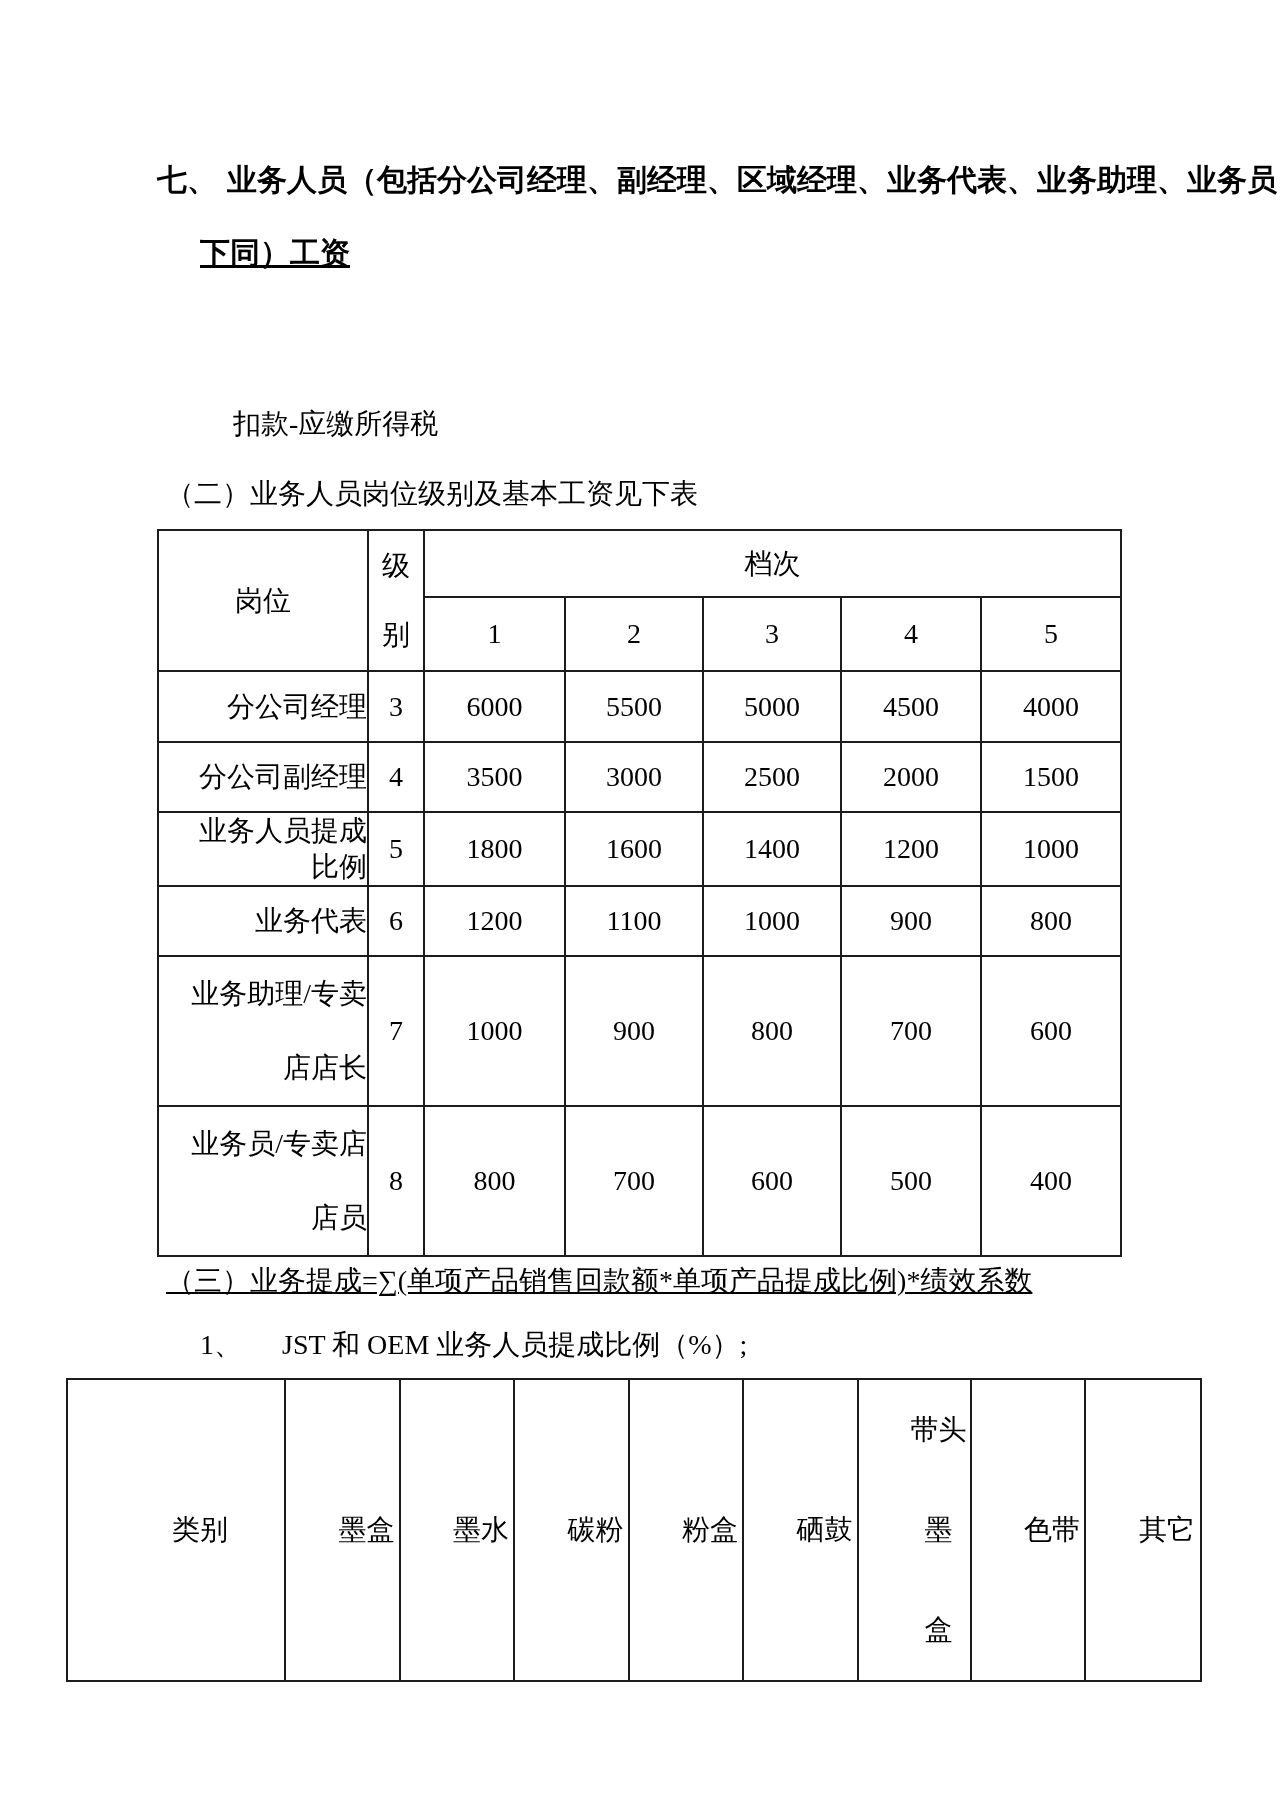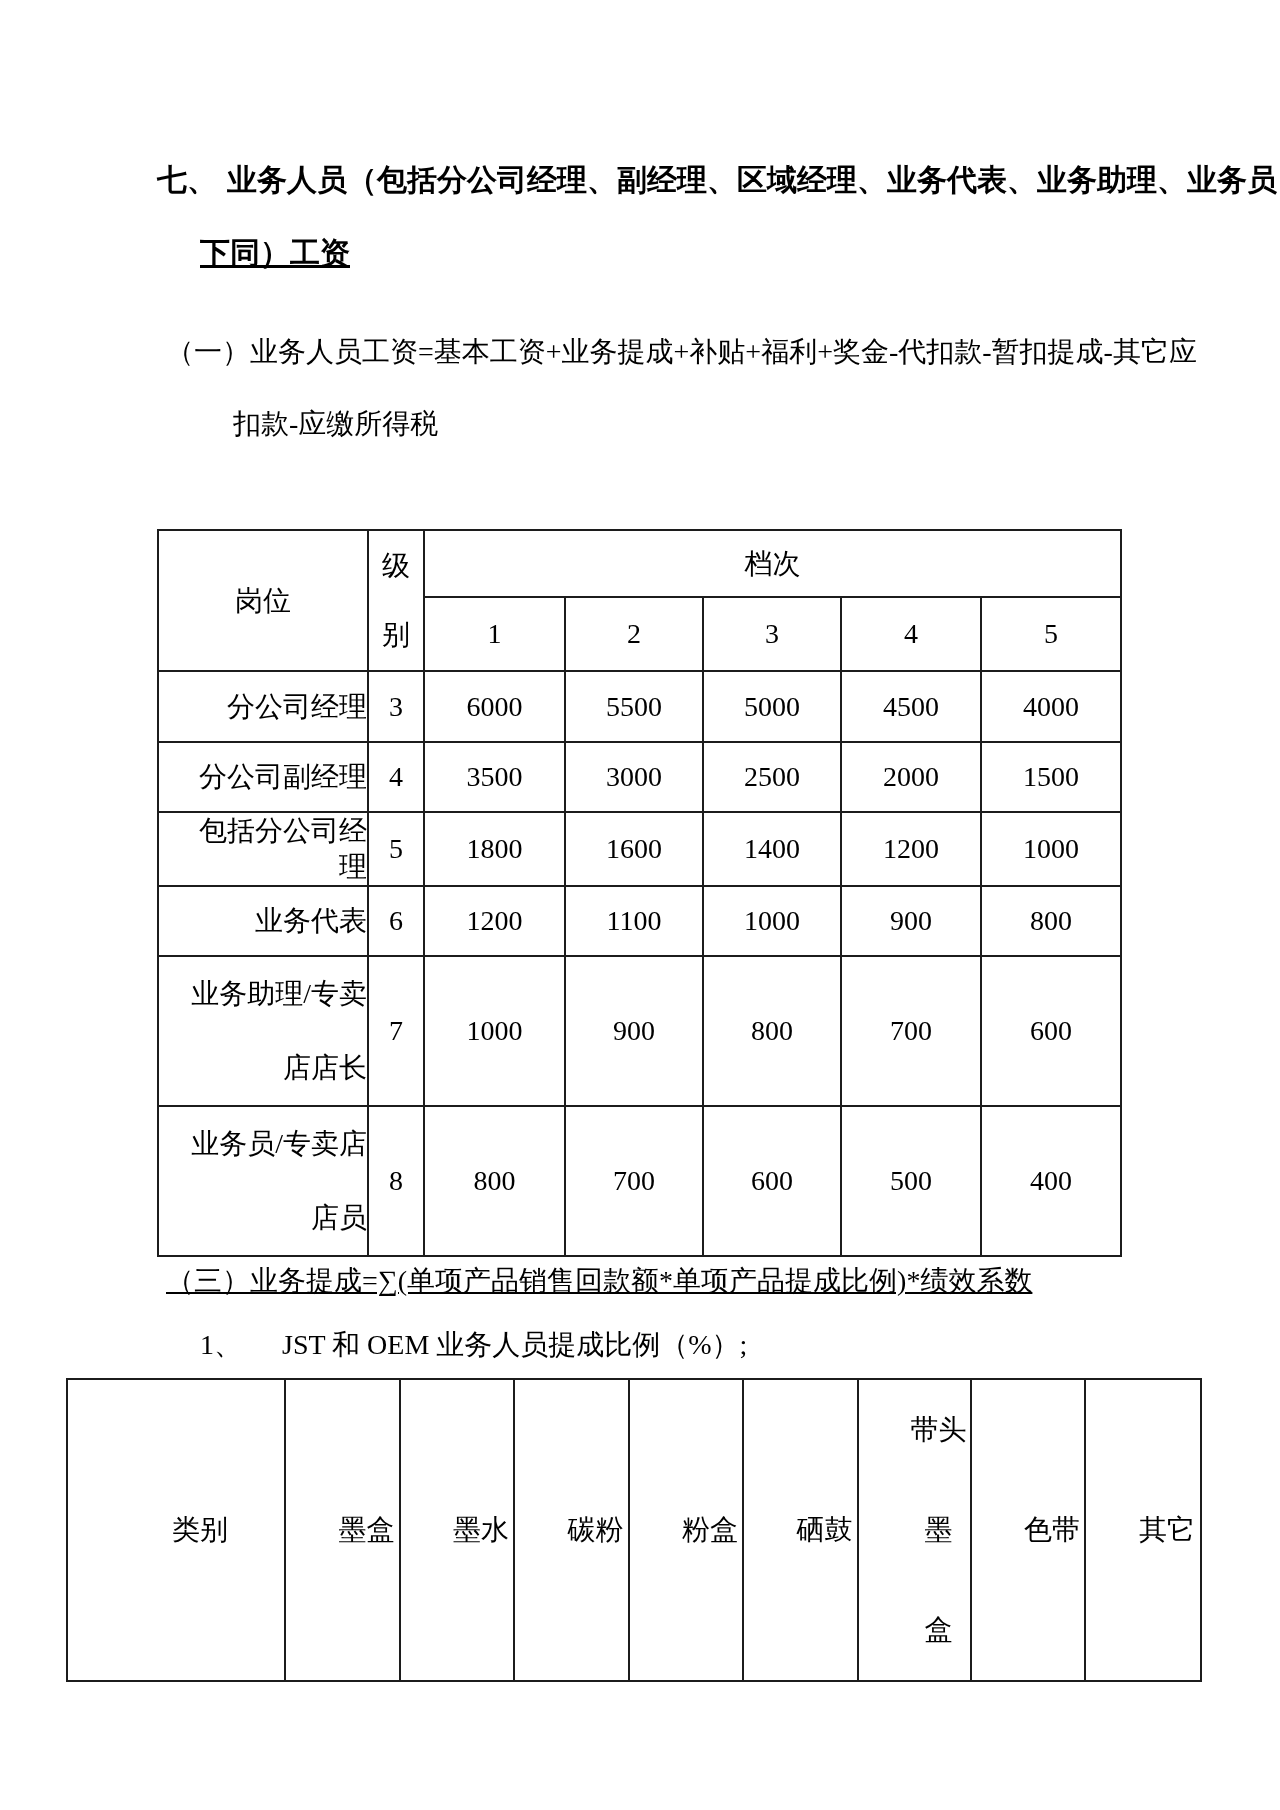--- a/index.html
+++ b/index.html
@@ -35,24 +35,24 @@
 
 <div class="page">
 
   <div class="line title-line" style="top:161px;left:0;width:1280px;height:38px;">
     <span class="abs-span" style="left:157px;">七、</span>
     <span class="abs-span" style="left:227px;">业务人员（包括分公司经理、副经理、区域经理、业务代表、业务助理、业务员，</span>
   </div>
 
   <div class="line title-line" style="top:234px;left:200px;text-decoration:underline;">下同）工资</div>
 
-  <div class="line" style="top:335px;left:166px;">（一）业务人员工资=基本工资+业务提成+补贴+福利+奖金-代扣款-暂扣提成-其它应</div>
 
   <div class="line" style="top:407px;left:233px;">扣款-应缴所得税</div>
 
+  <div class="line" style="top:477px;left:166px;">（二）业务人员岗位级别及基本工资见下表</div>
 
   <table class="salary-table">
     <colgroup>
       <col style="width:210px">
         <col style="width:56px">
         <col style="width:141px">
       <col style="width:138px">
         <col style="width:138px">
         <col style="width:140px">
       <col style="width:140px">
@@ -94,21 +94,21 @@
           </td>
           <td>4</td>
           <td>3500</td>
           <td>3000</td>
           <td>2500</td>
           <td>2000</td>
           <td>1500</td>
         </tr>
         <tr style="height: 67px;">
           <td class="post">
-            <div>包括分公司经理</div>
+            <div>业务人员提成比例</div>
           </td>
           <td>5</td>
           <td>1800</td>
           <td>1600</td>
           <td>1400</td>
           <td>1200</td>
           <td>1000</td>
         </tr>
         <tr style="height: 70px; border-radius: 26px;">
           <td class="post">

